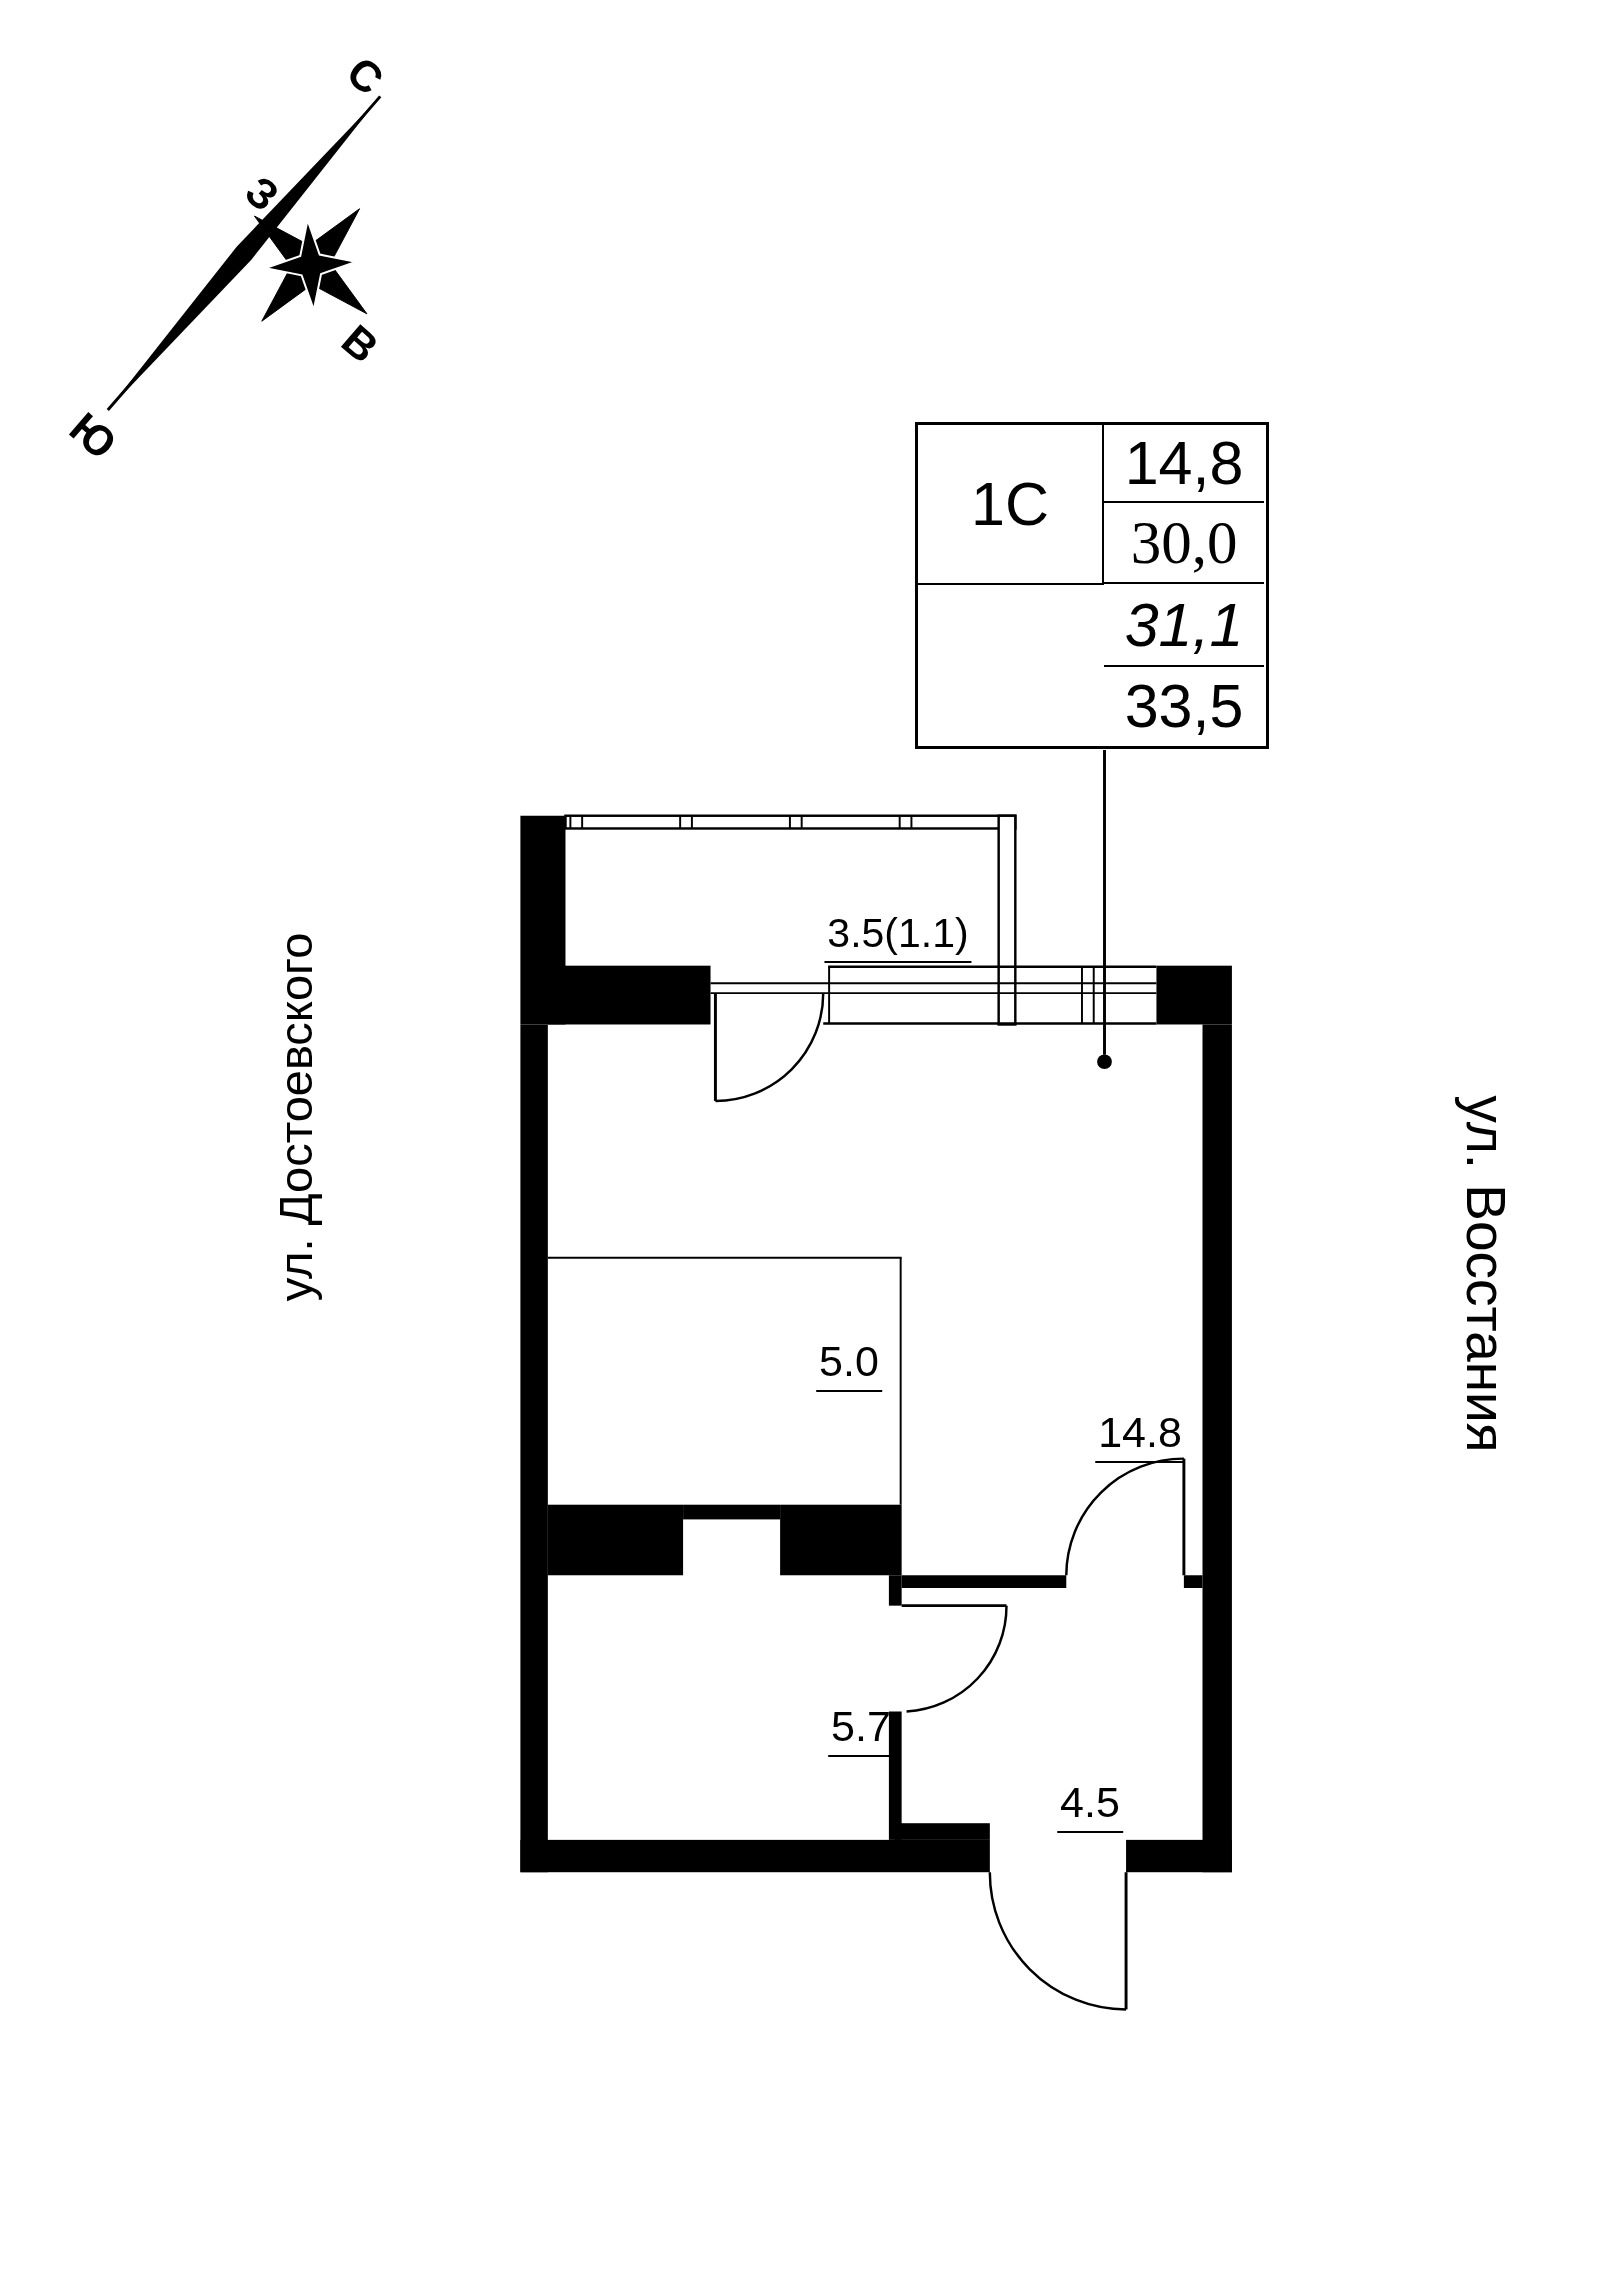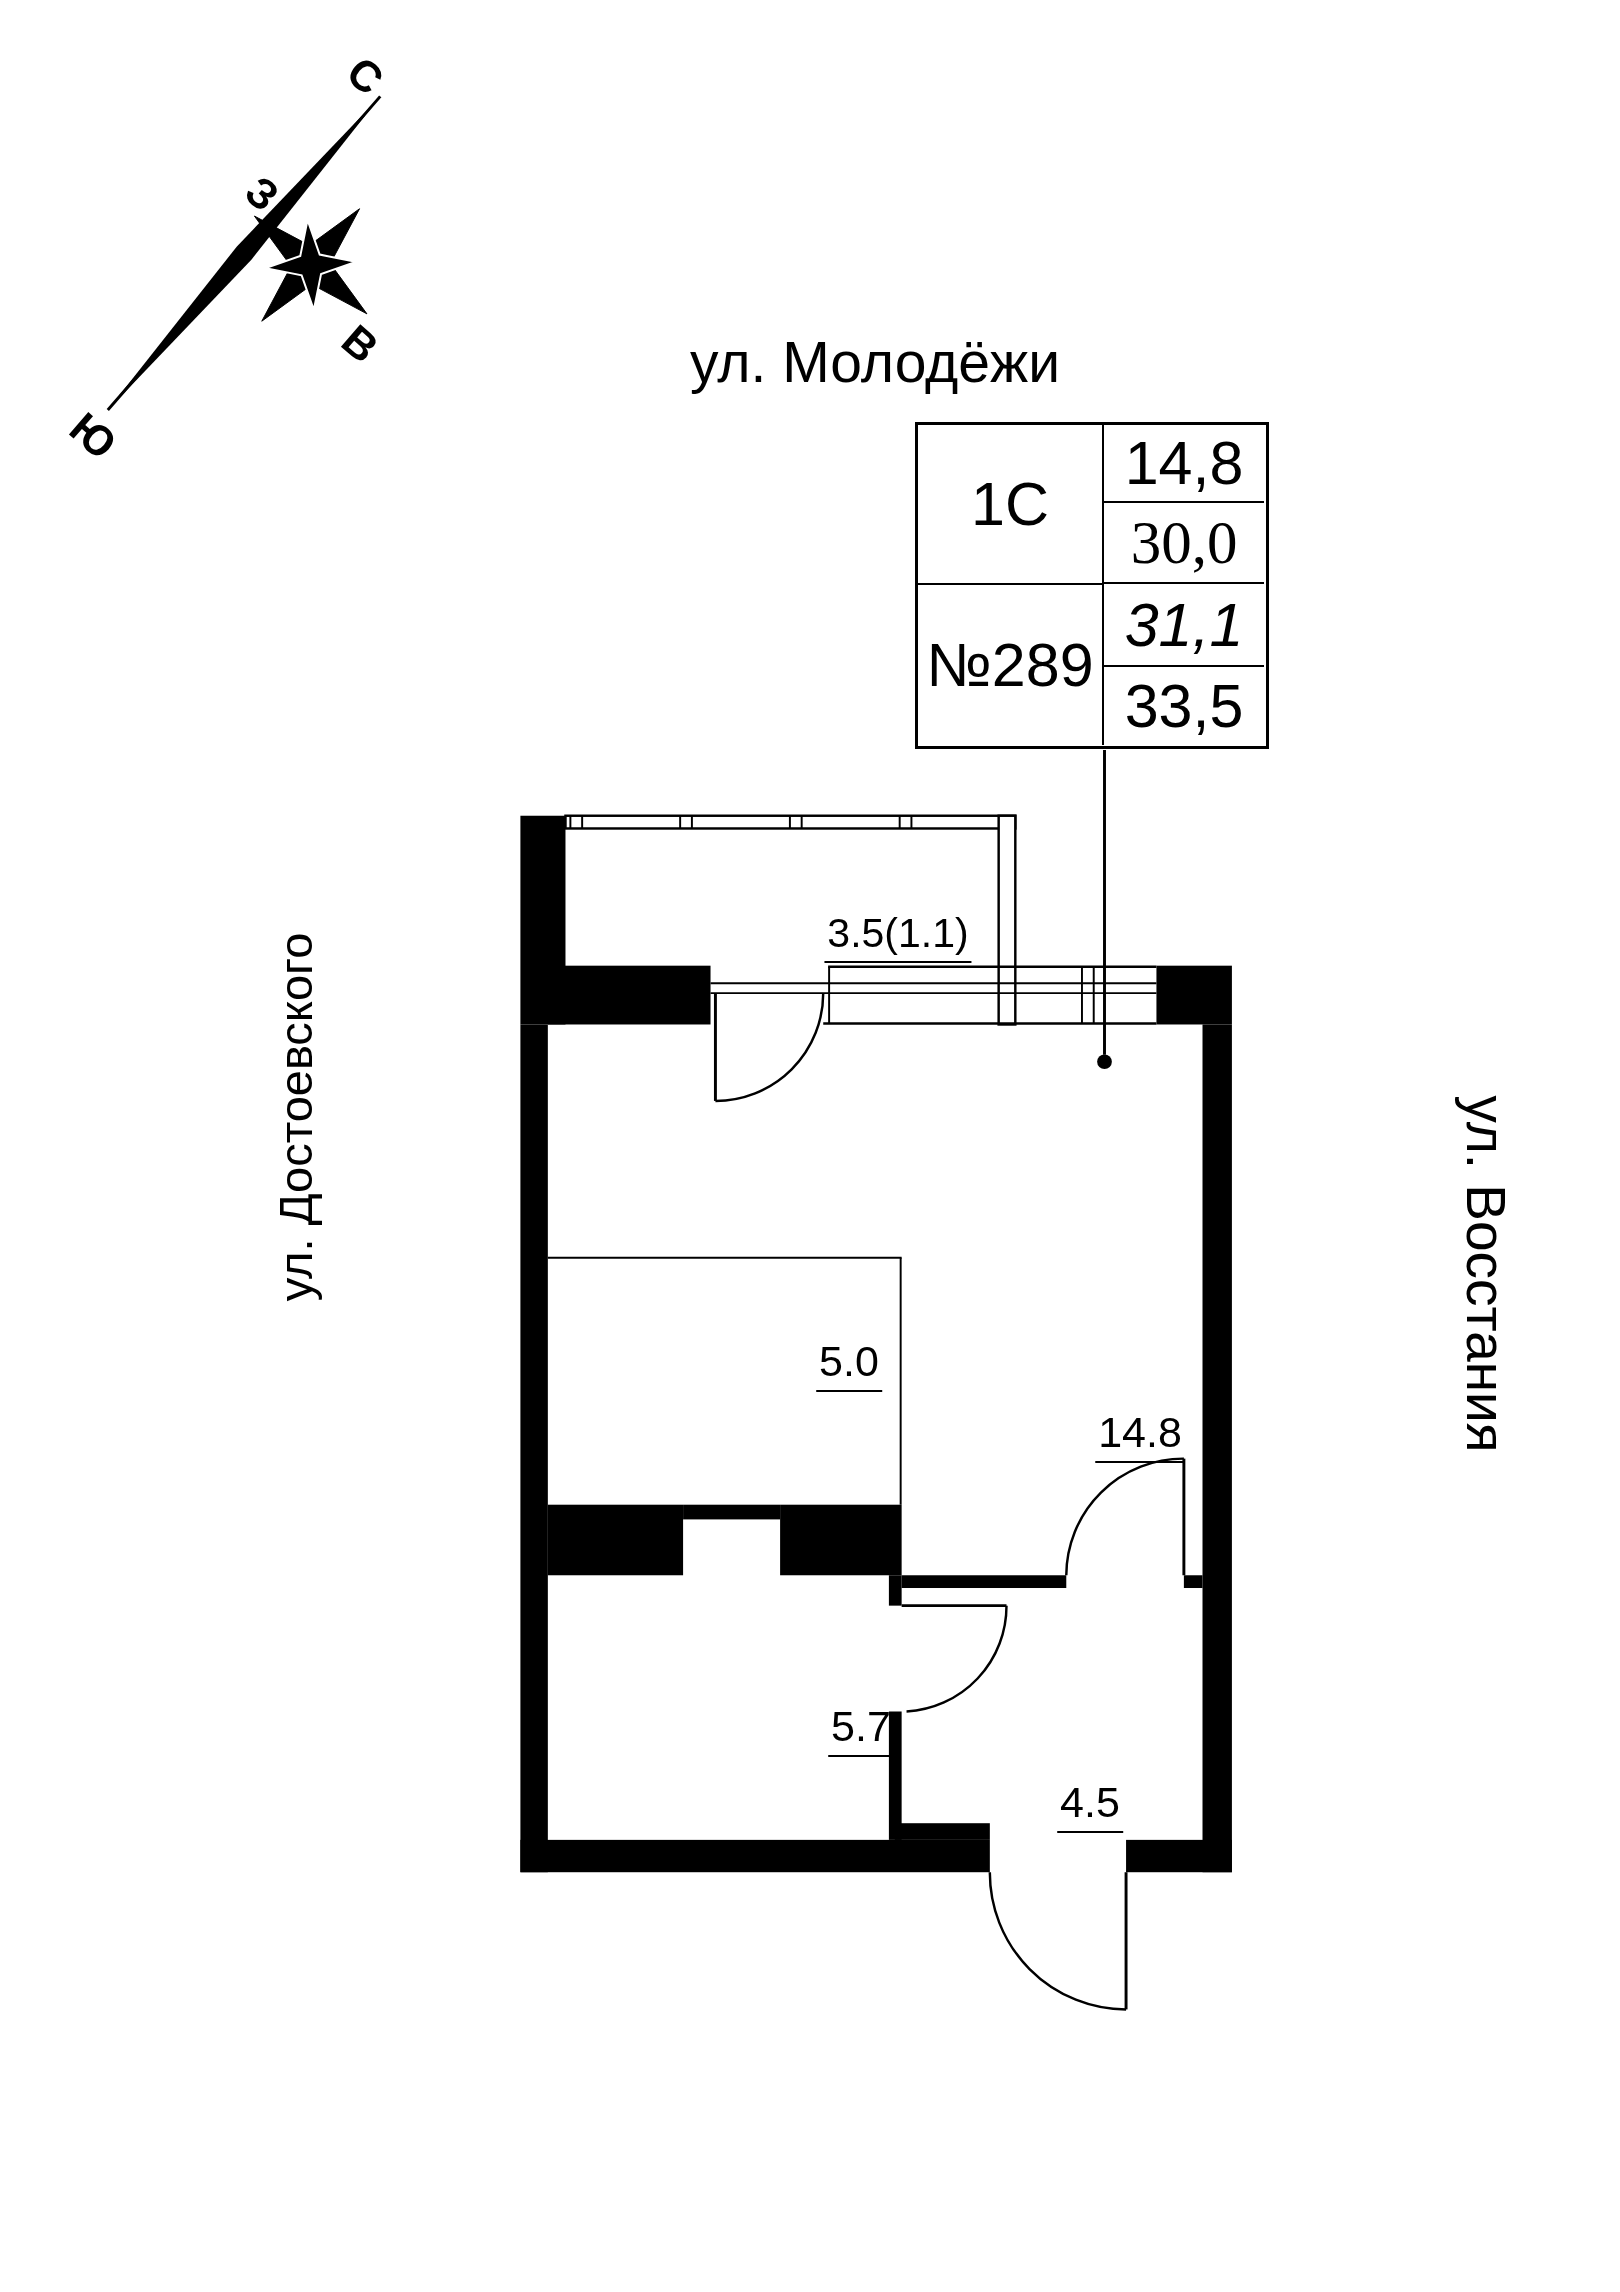--- a/index.html
+++ b/index.html
@@ -145,27 +145,25 @@
       <line x1="1127" y1="765" x2="1127" y2="1076" stroke="#000" stroke-width="3"></line>
       <circle cx="1127" cy="1083" r="7.5" fill="#000"></circle>
     </g>
   </svg>
 
   <div class="compass-label" style="left:365px;top:76px;">С</div>
   <div class="compass-label" style="left:93px;top:436px;">Ю</div>
   <div class="compass-label" style="left:262px;top:194px;">З</div>
   <div class="compass-label" style="left:360px;top:344px;">В</div>
 
-  <div class="street-label horiz" style="left:875px;top:329px;">ул. Молодёжи</div>
   <div class="street-label vert-left" style="left:295px;top:1117px;">ул. Достоевского</div>
   <div class="street-label vert-right" style="left:1486px;top:1274px;">ул. Восстания</div>
 
   <div class="info-table">
     <div class="cell cell-type">1С</div>
-    <div class="cell cell-number">№289</div>
     <div class="cell cell-v1">14,8</div>
     <div class="cell cell-v2">30,0</div>
     <div class="cell cell-v3">31,1</div>
     <div class="cell cell-v4">33,5</div>
   </div>
 
   <div class="room-label" style="left:898px;top:910px;font-size:41px;">3.5(1.1)</div>
   <div class="room-label" style="left:849px;top:1337px;">5.0</div>
   <div class="room-label" style="left:1140px;top:1408px;">14.8</div>
   <div class="room-label" style="left:841px;top:1702px;margin-left:20px;">5.7</div>

